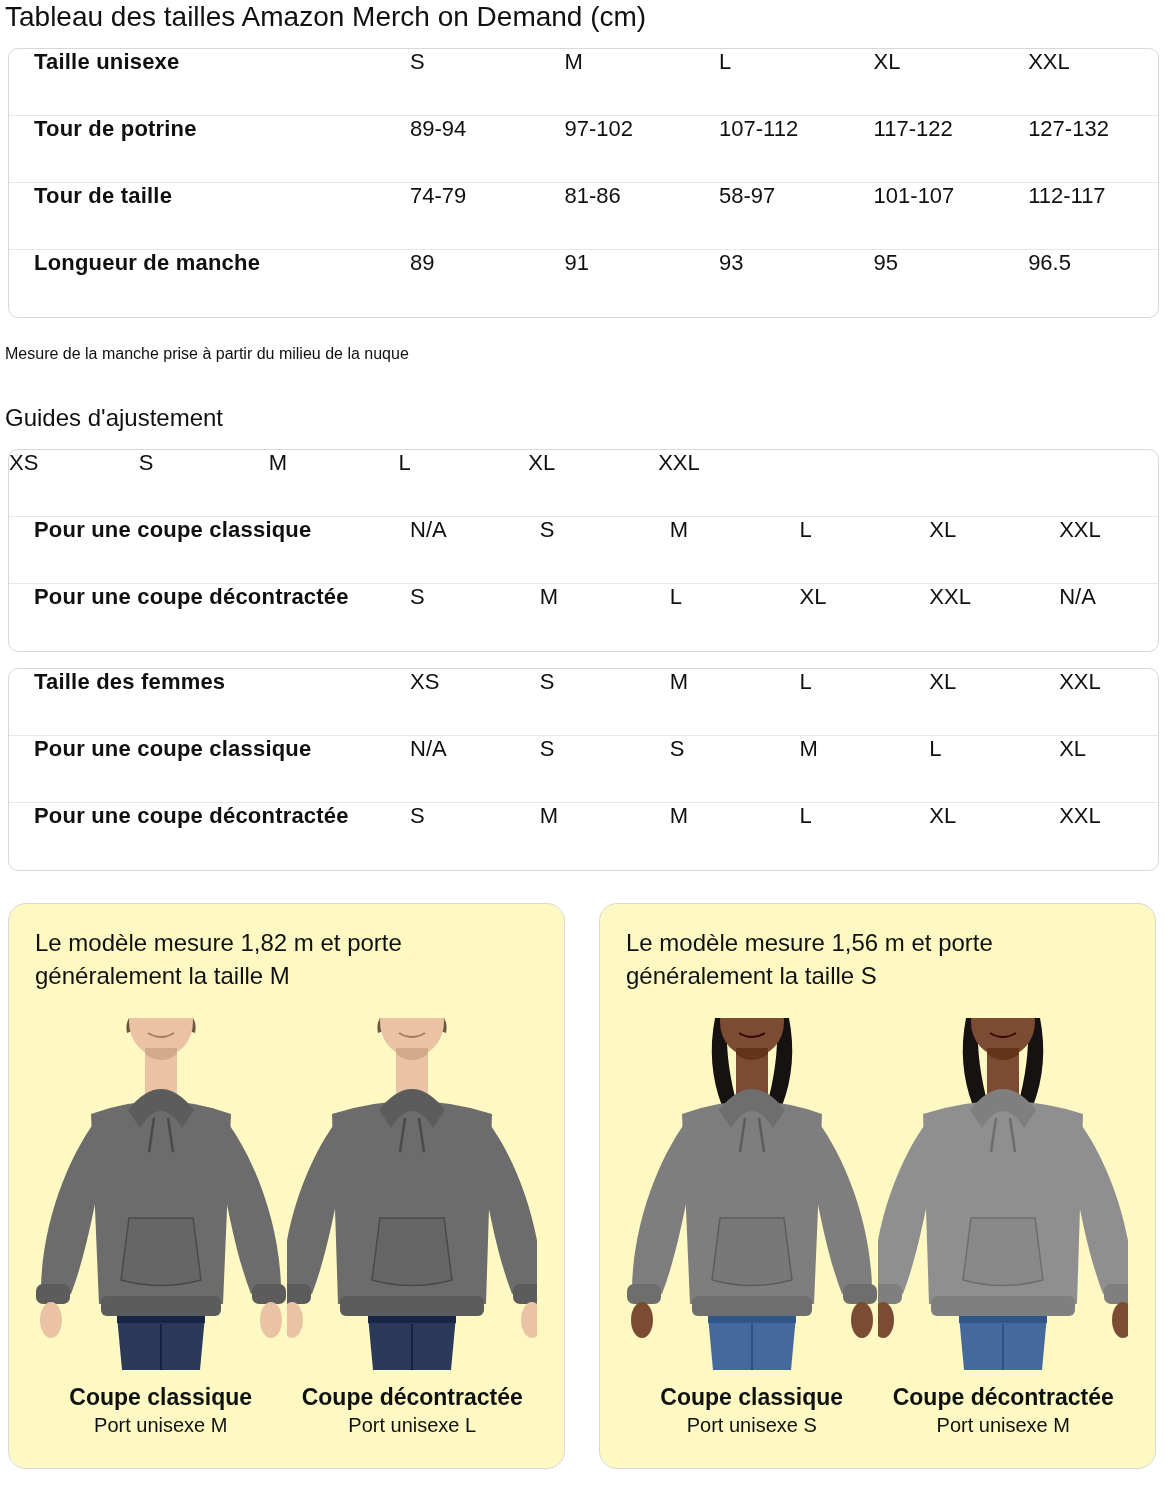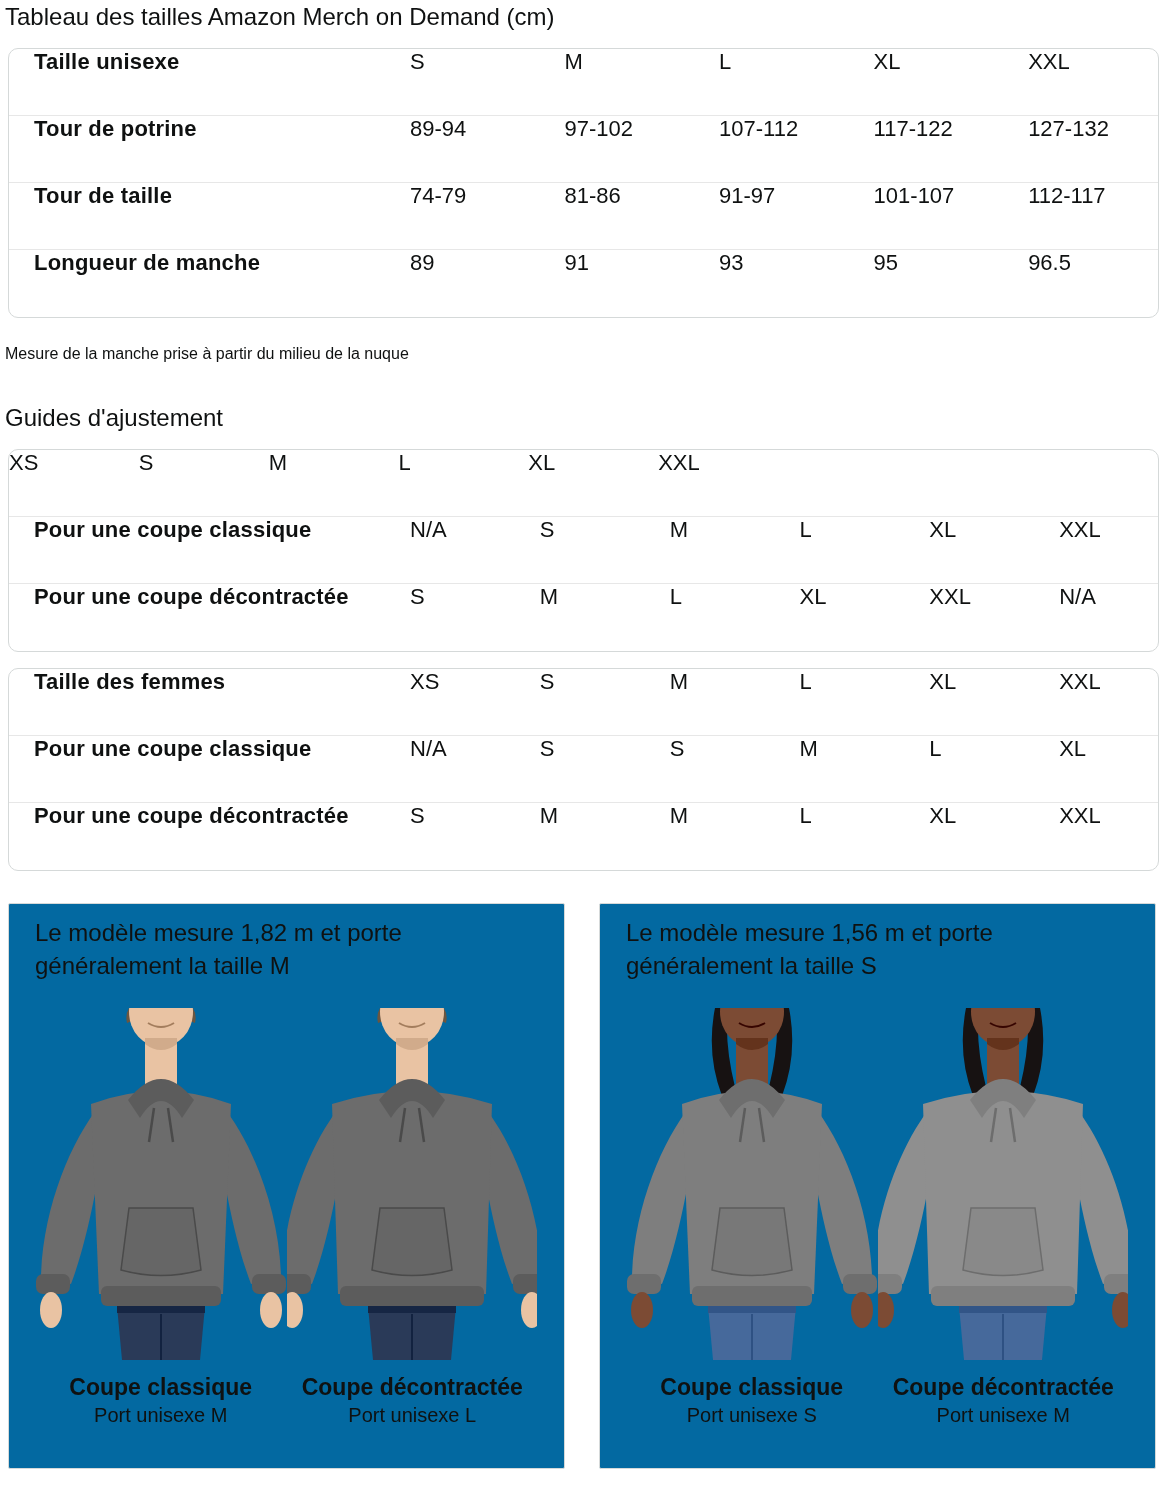--- a/index.html
+++ b/index.html
@@ -3,21 +3,21 @@
 <meta charset="utf-8">
 <style>
   * { margin:0; padding:0; box-sizing:border-box; }
   html,body { background:#ffffff; }
   body {
     width:1167px; height:1500px; overflow:hidden;
     font-family:"Liberation Sans","DejaVu Sans",sans-serif;
     color:#0F1111;
   }
   .page { padding:2px 8px 0 8px; }
-  .page-title { font-size:24px; font-weight:400; line-height:30px; margin-left:-3px; }
+  .page-title { font-size:28px; font-weight:400; line-height:30px; margin-left:-3px; }
 
   
   .table-card {
     margin-top:16px;
     border:1px solid #D5D9D9;
     border-radius:10px;
     overflow:hidden;
     background:#fff;
   }
   .t-row { display:flex; height:67px; border-bottom:1px solid #E7E7E7; }
@@ -32,23 +32,23 @@
   .t-cell:last-child { width:auto; }
 
   .note { margin-top:23px; font-size:16px; line-height:26px; margin-left:-3px; }
   .section-heading { margin-top:36px; font-size:24px; font-weight:400; line-height:30px; margin-left:-3px; }
   .gap-lg { }
 
   
   .cards-row { display:flex; gap:34px; margin-top:32px; }
   .model-card {
     width:557px; height:566px;
-    border:1px solid #D5D9D9; border-radius:2px;
-    padding:12px 26px 0 26px;
-    background:#0369a1;
+    border:1px solid #D5D9D9; border-radius:18px;
+    padding:22px 26px 0 26px;
+    background:#fef9c3;
   }
   .card-heading { font-size:24px; line-height:33px; font-weight:400; max-width:460px; }
   .figures { display:flex; margin-top:26px; }
   .model-figure { width:50%; display:flex; flex-direction:column; align-items:center; }
   .figure-art { width:250px; height:352px; }
   .figure-art svg { display:block; width:250px; height:352px; }
   figcaption { text-align:center; }
   .fit-label { margin-top:13px; font-size:23px; font-weight:700; line-height:28px; }
   .wear-label { font-size:20px; font-weight:400; line-height:28px; }
 </style>
@@ -73,21 +73,21 @@
         <div class="t-cell">89-94</div>
         <div class="t-cell">97-102</div>
         <div class="t-cell">107-112</div>
         <div class="t-cell">117-122</div>
         <div class="t-cell">127-132</div>
       </div>
       <div class="t-row">
         <div class="t-label">Tour de taille</div>
         <div class="t-cell">74-79</div>
         <div class="t-cell">81-86</div>
-        <div class="t-cell">91-97</div>
+        <div class="t-cell">58-97</div>
         <div class="t-cell">101-107</div>
         <div class="t-cell">112-117</div>
       </div>
       <div class="t-row">
         <div class="t-label">Longueur de manche</div>
         <div class="t-cell">89</div>
         <div class="t-cell">91</div>
         <div class="t-cell">93</div>
         <div class="t-cell">95</div>
         <div class="t-cell">96.5</div>

